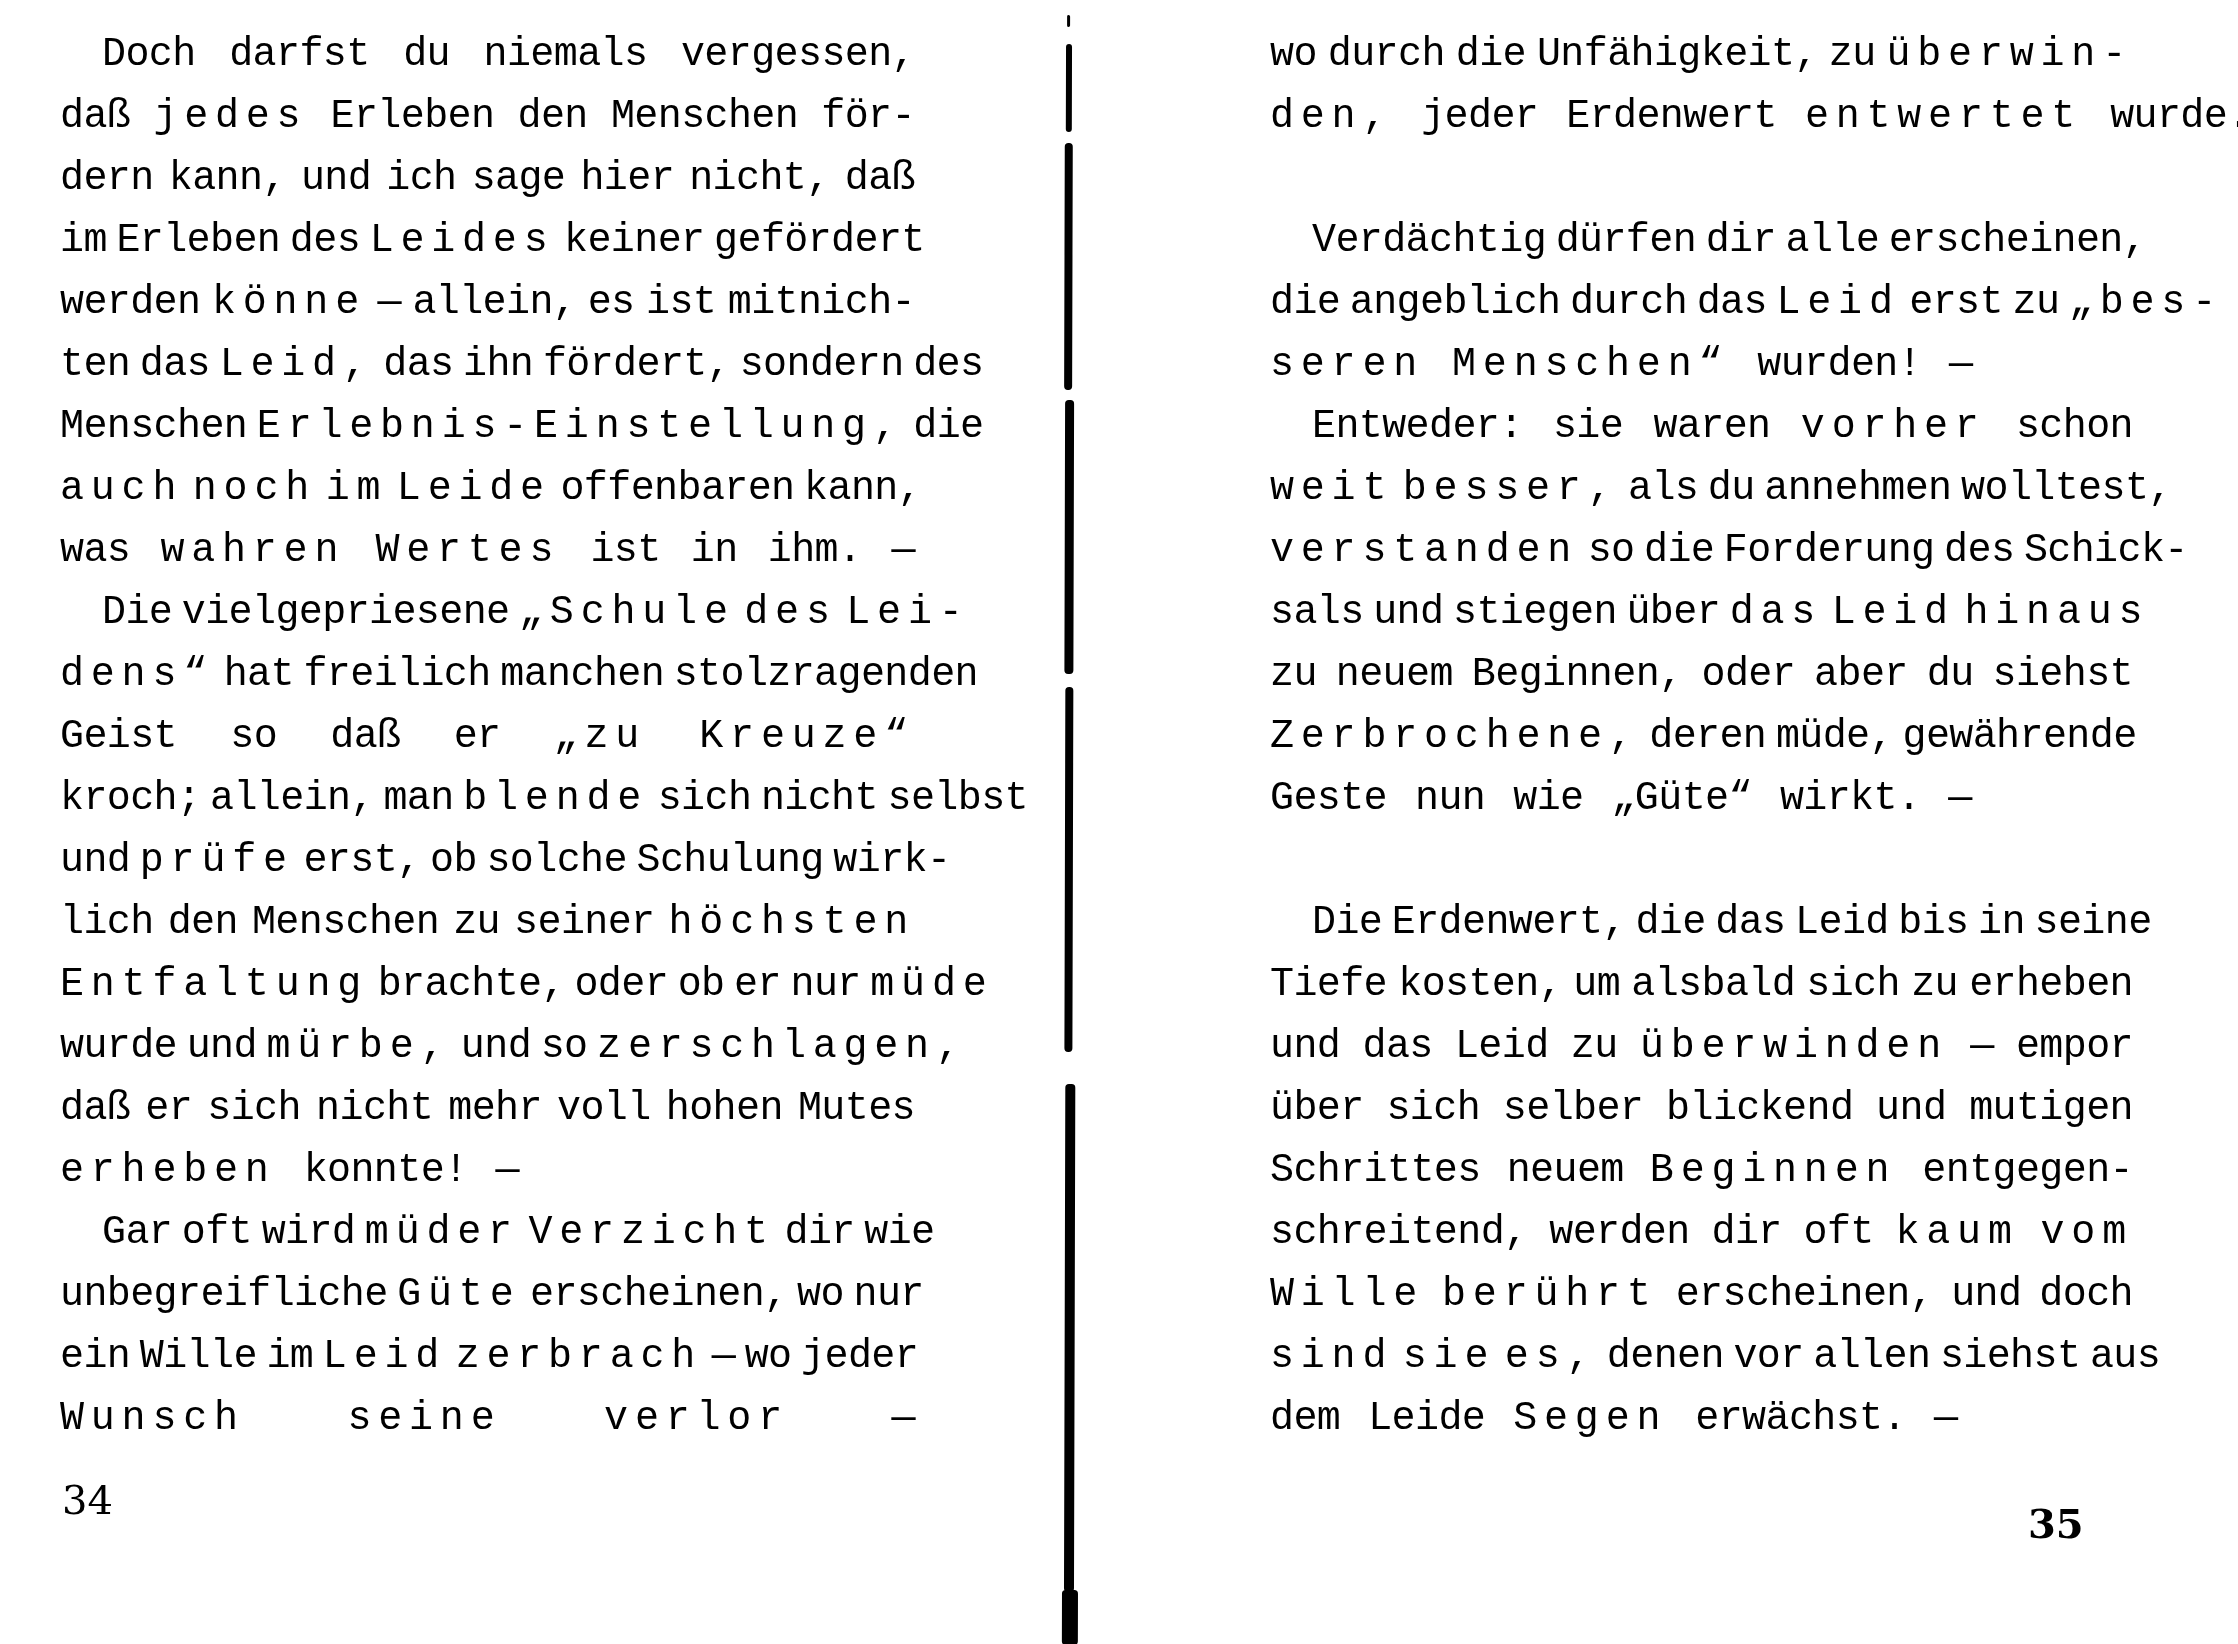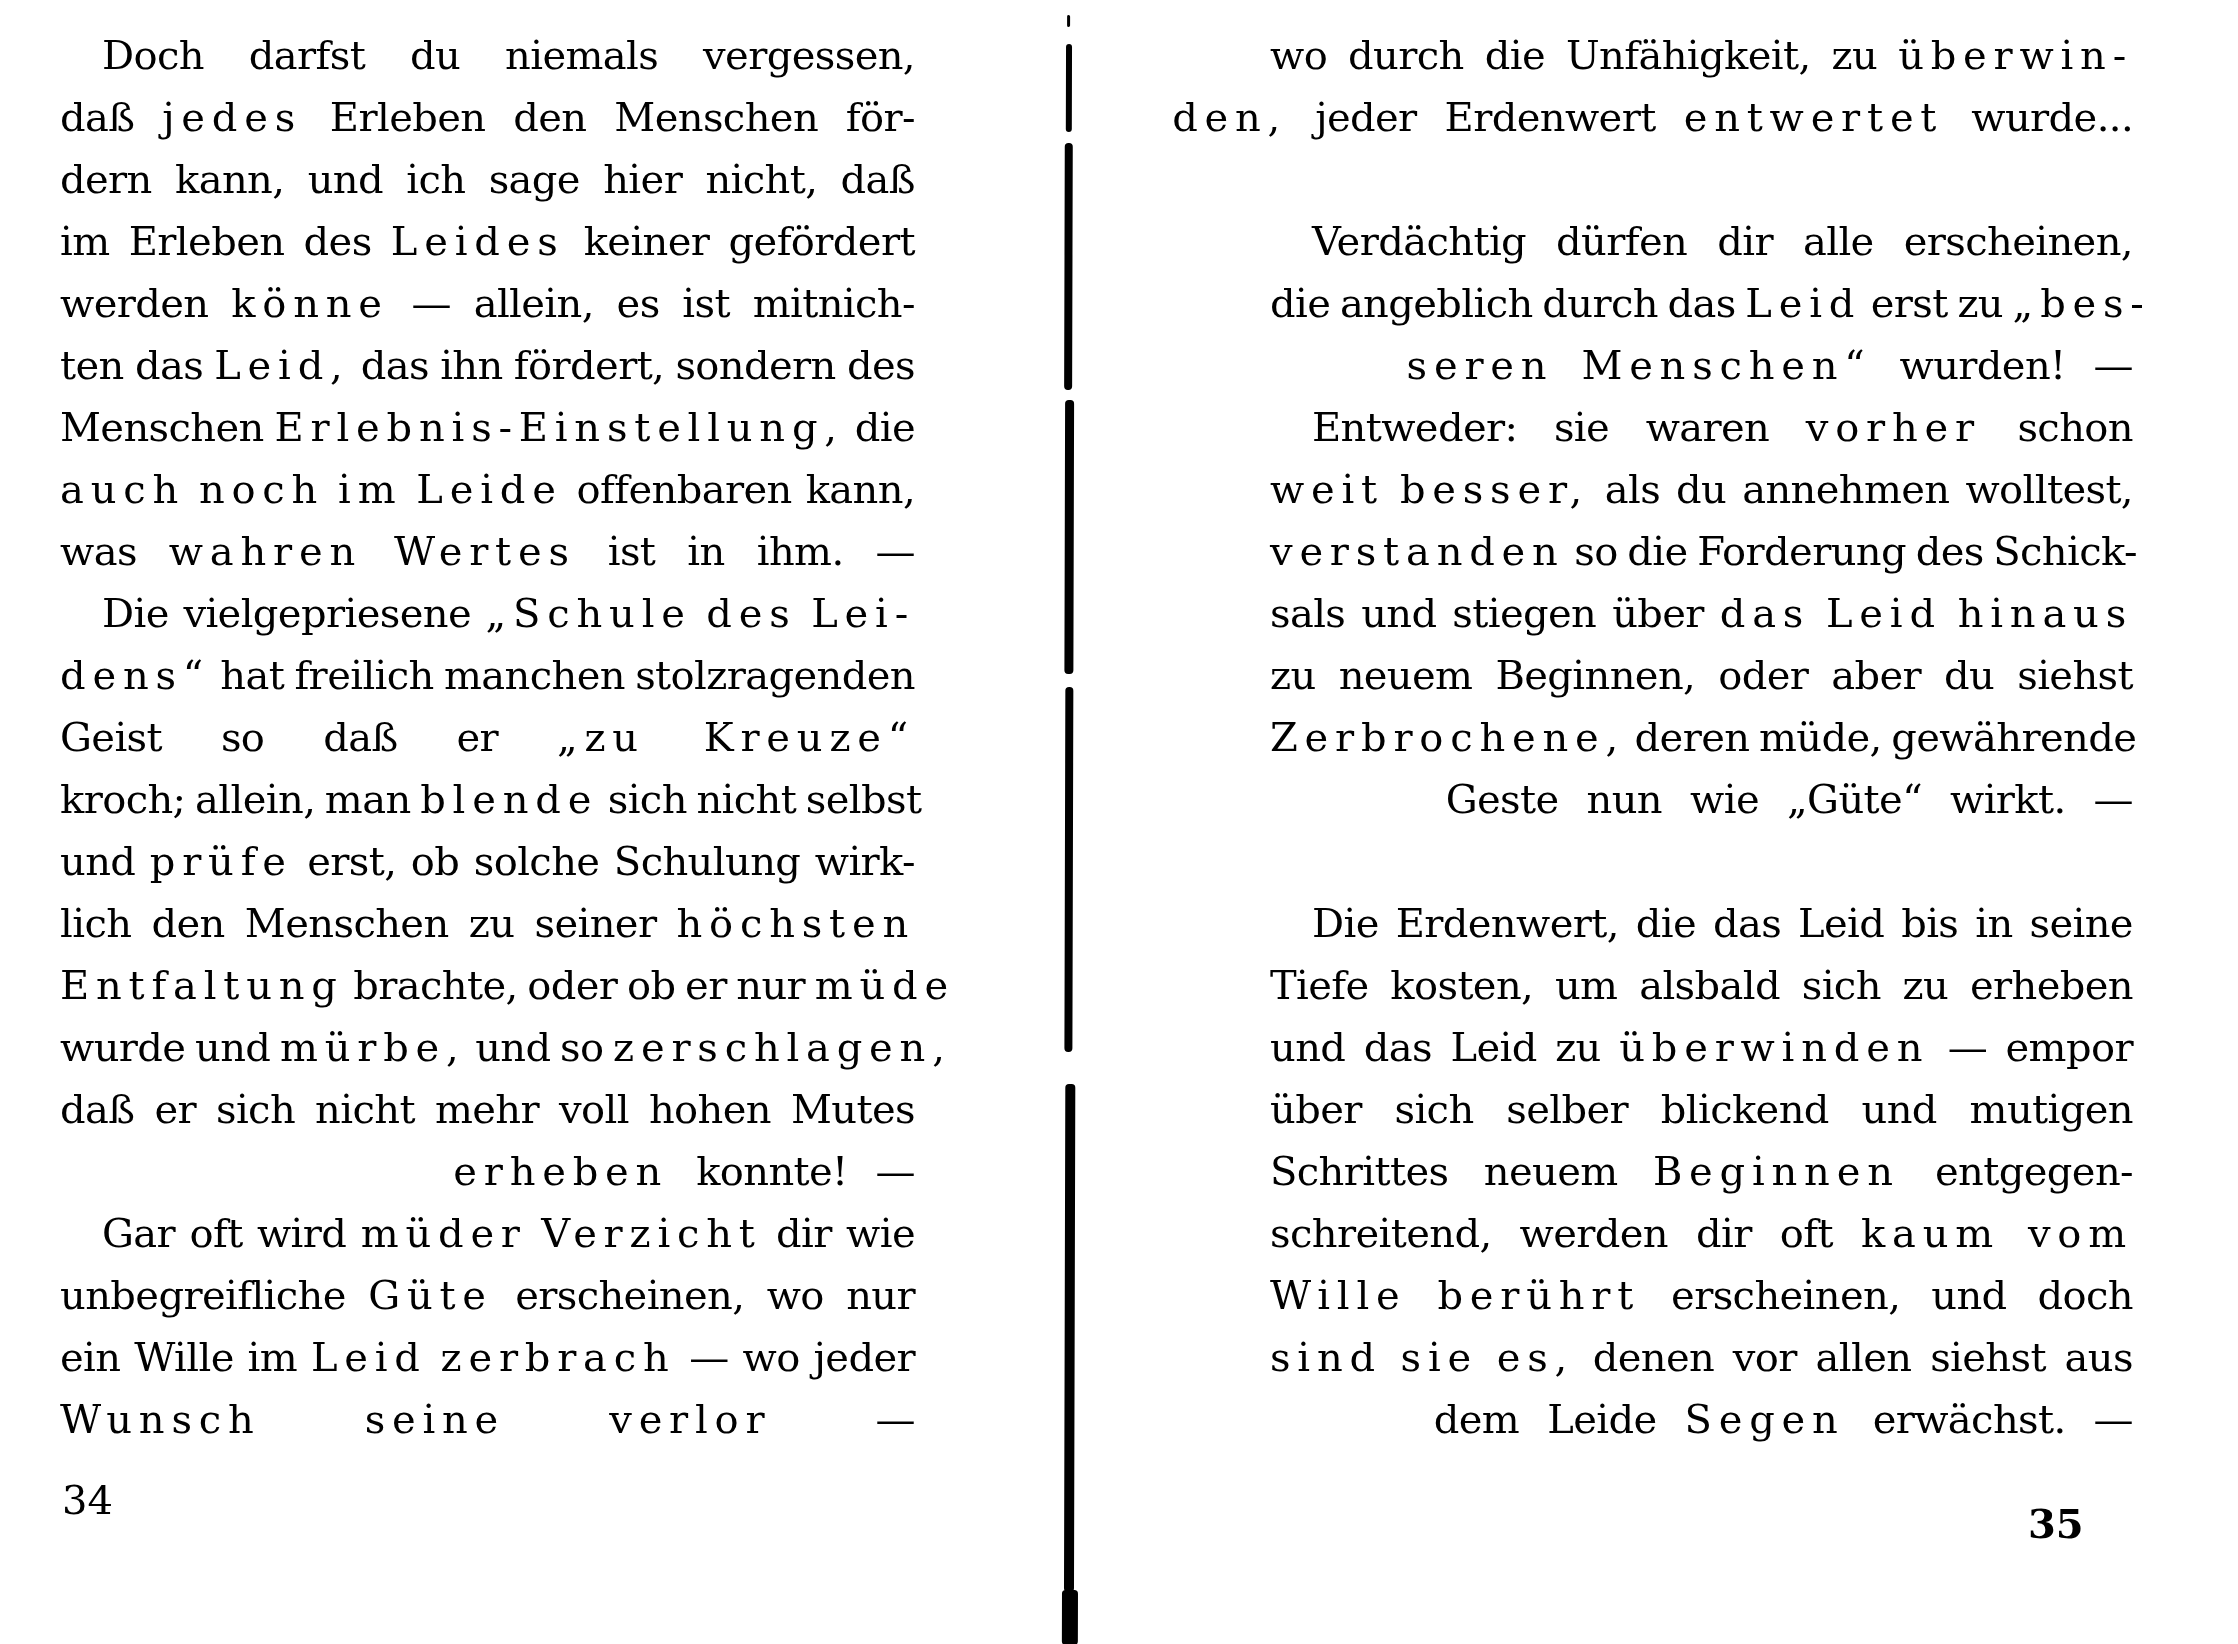--- a/index.html
+++ b/index.html
@@ -3,31 +3,31 @@
 <meta charset="utf-8">
 <style>
   html,body{margin:0;padding:0;background:#ffffff;}
   .spread{
     position:relative;
     width:2239px;height:1645px;
     background:#ffffff;color:#000000;
     font-family:"DejaVu Serif","Liberation Serif",serif;
     overflow:hidden;
   }
-  .page-text{position:absolute;top:24px;font-size:40px;}
+  .page-text{position:absolute;top:24px;font-size:40px;font-family:Liberation Mono, monospace;}
   .page-text.left{left:60px;width:855px;}
   .page-text.right{left:1270px;width:863px;}
   .line{
     display:flex;flex-wrap:nowrap;
     height:62px;line-height:62px;
     column-gap:0.24em;
     white-space:pre;
   }
   .line.just{justify-content:space-between;}
-  .line.rag{justify-content:flex-end;gap:28px;}
+  .line.rag{justify-content:flex-start;gap:28px;}
   .line.ind{padding-left:42px;}
   .line.blank{height:62px;}
   .w{display:inline-block;letter-spacing:-0.015em;}
   .w.sp{letter-spacing:0.17em;}
   .pagenum{position:absolute;font-size:40px;line-height:44px;}
   .pagenum.left{left:62px;top:1478px;}
   .pagenum.right{left:2028px;top:1502px;font-weight:bold;}
   .gutter{position:absolute;left:1058px;top:0;width:24px;height:1645px;transform:rotate(0.15deg);}
   .gutter .seg{position:absolute;background:#000000;border-radius:3.7px;}
 </style>

